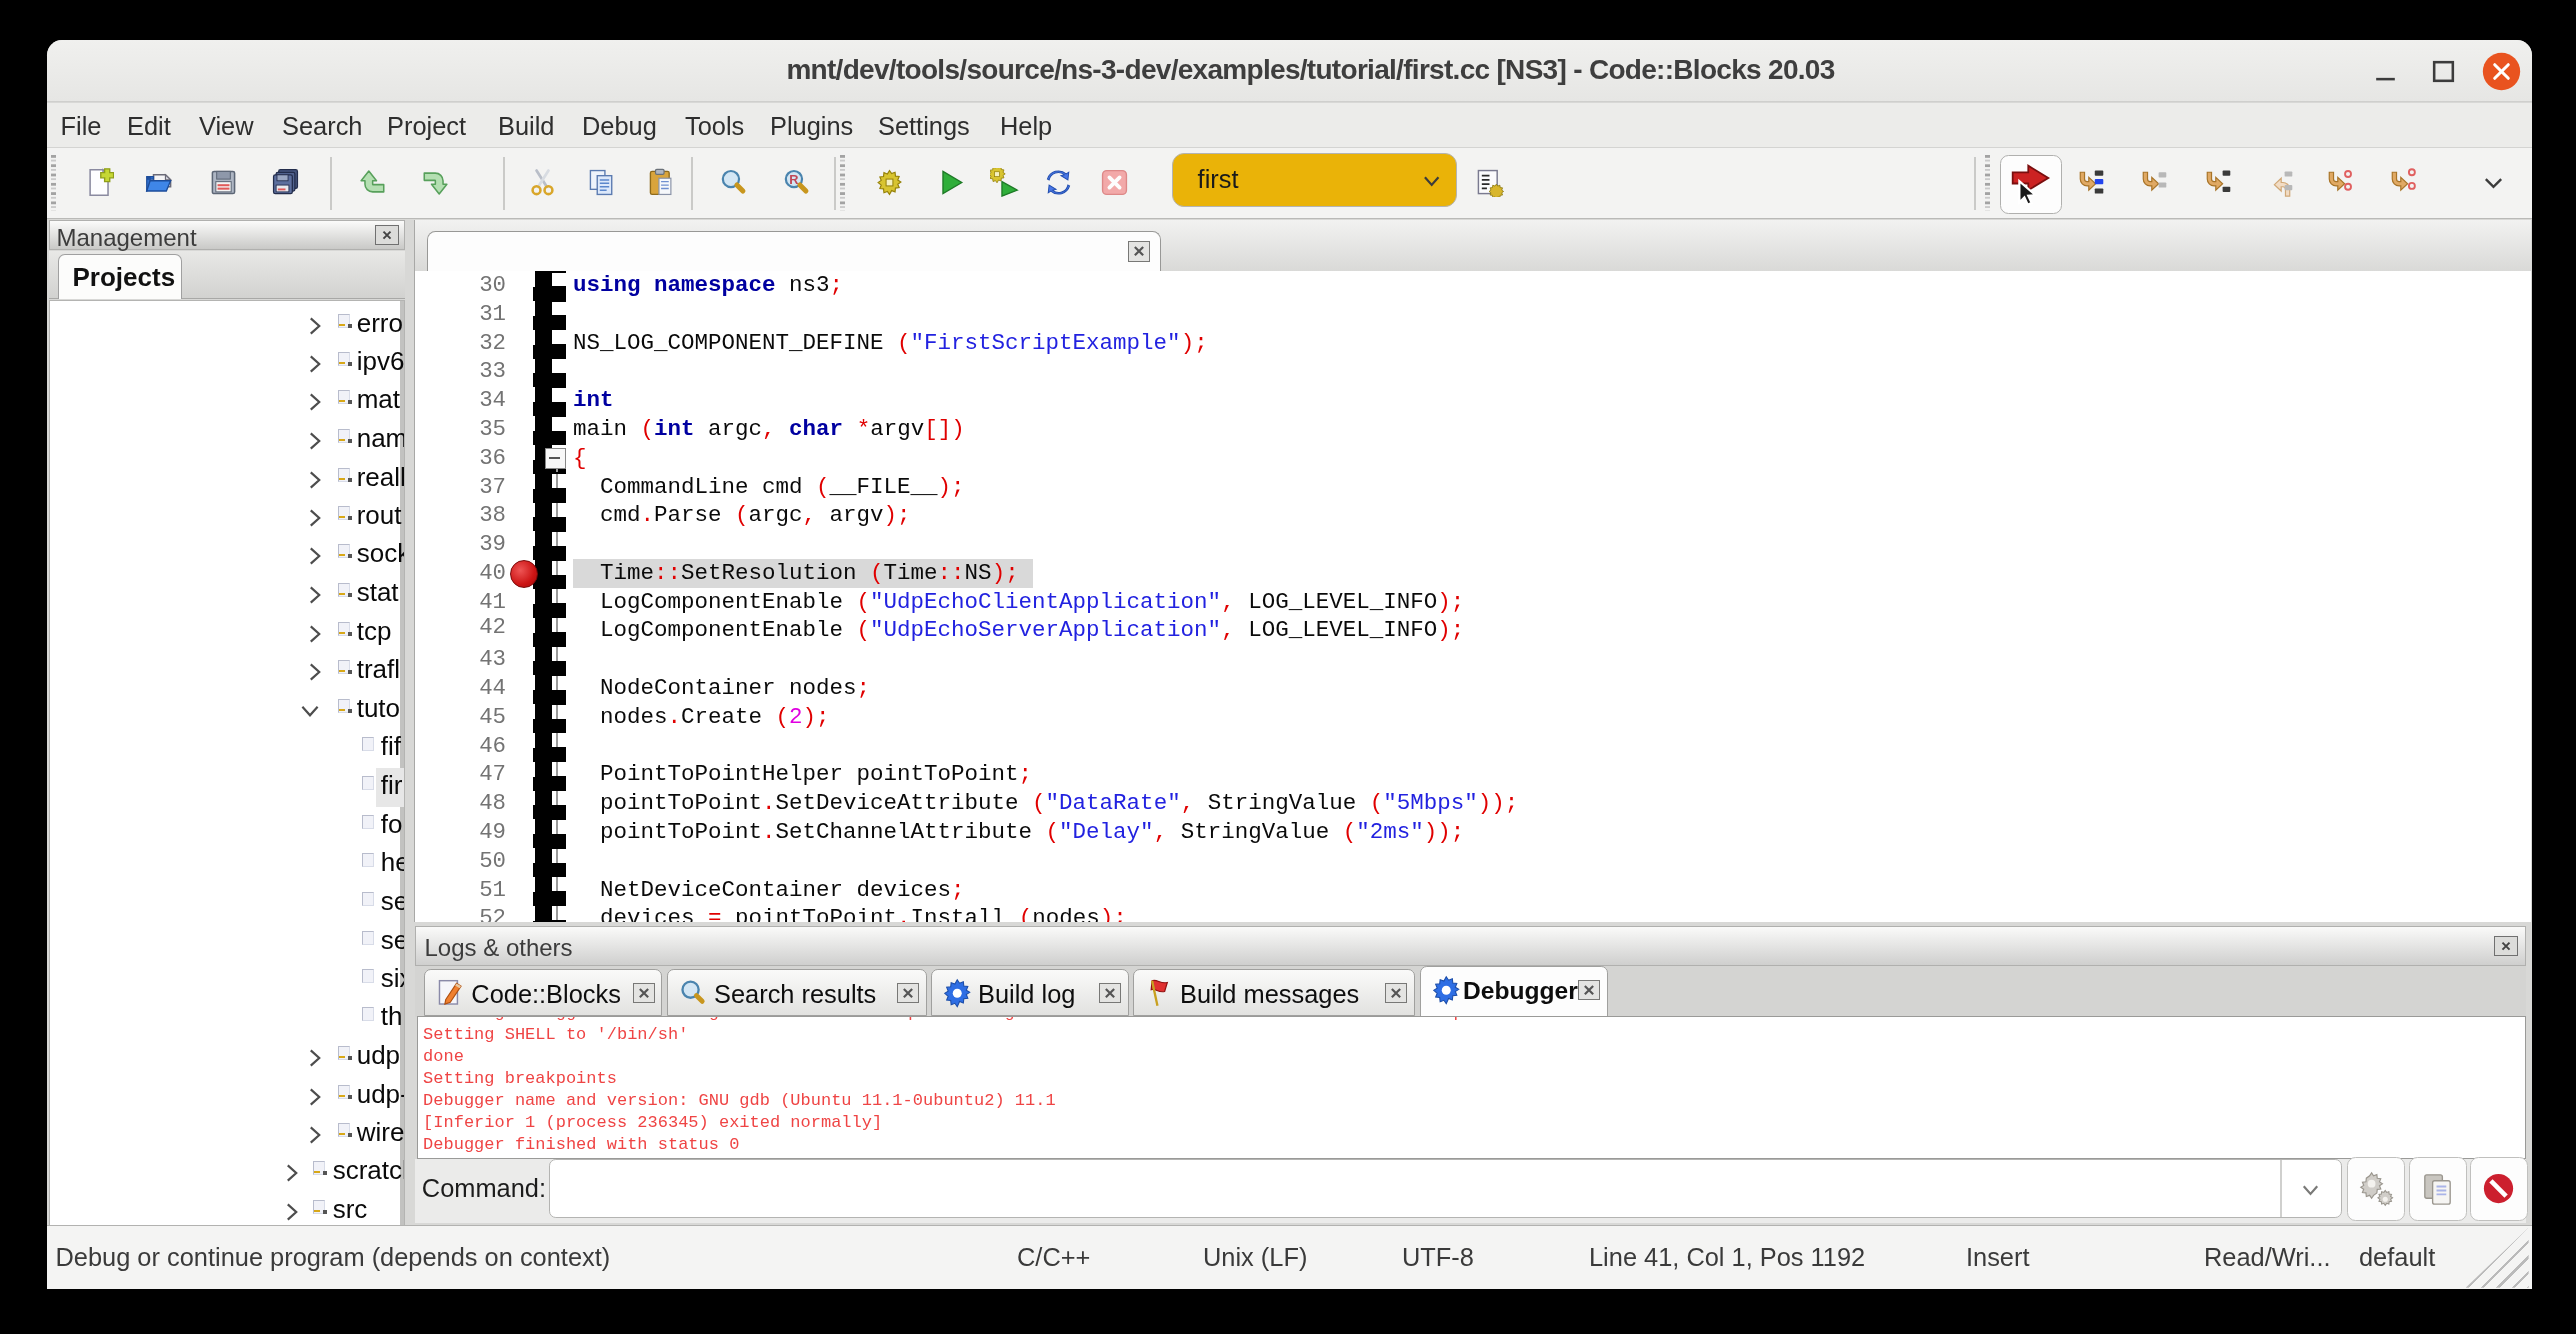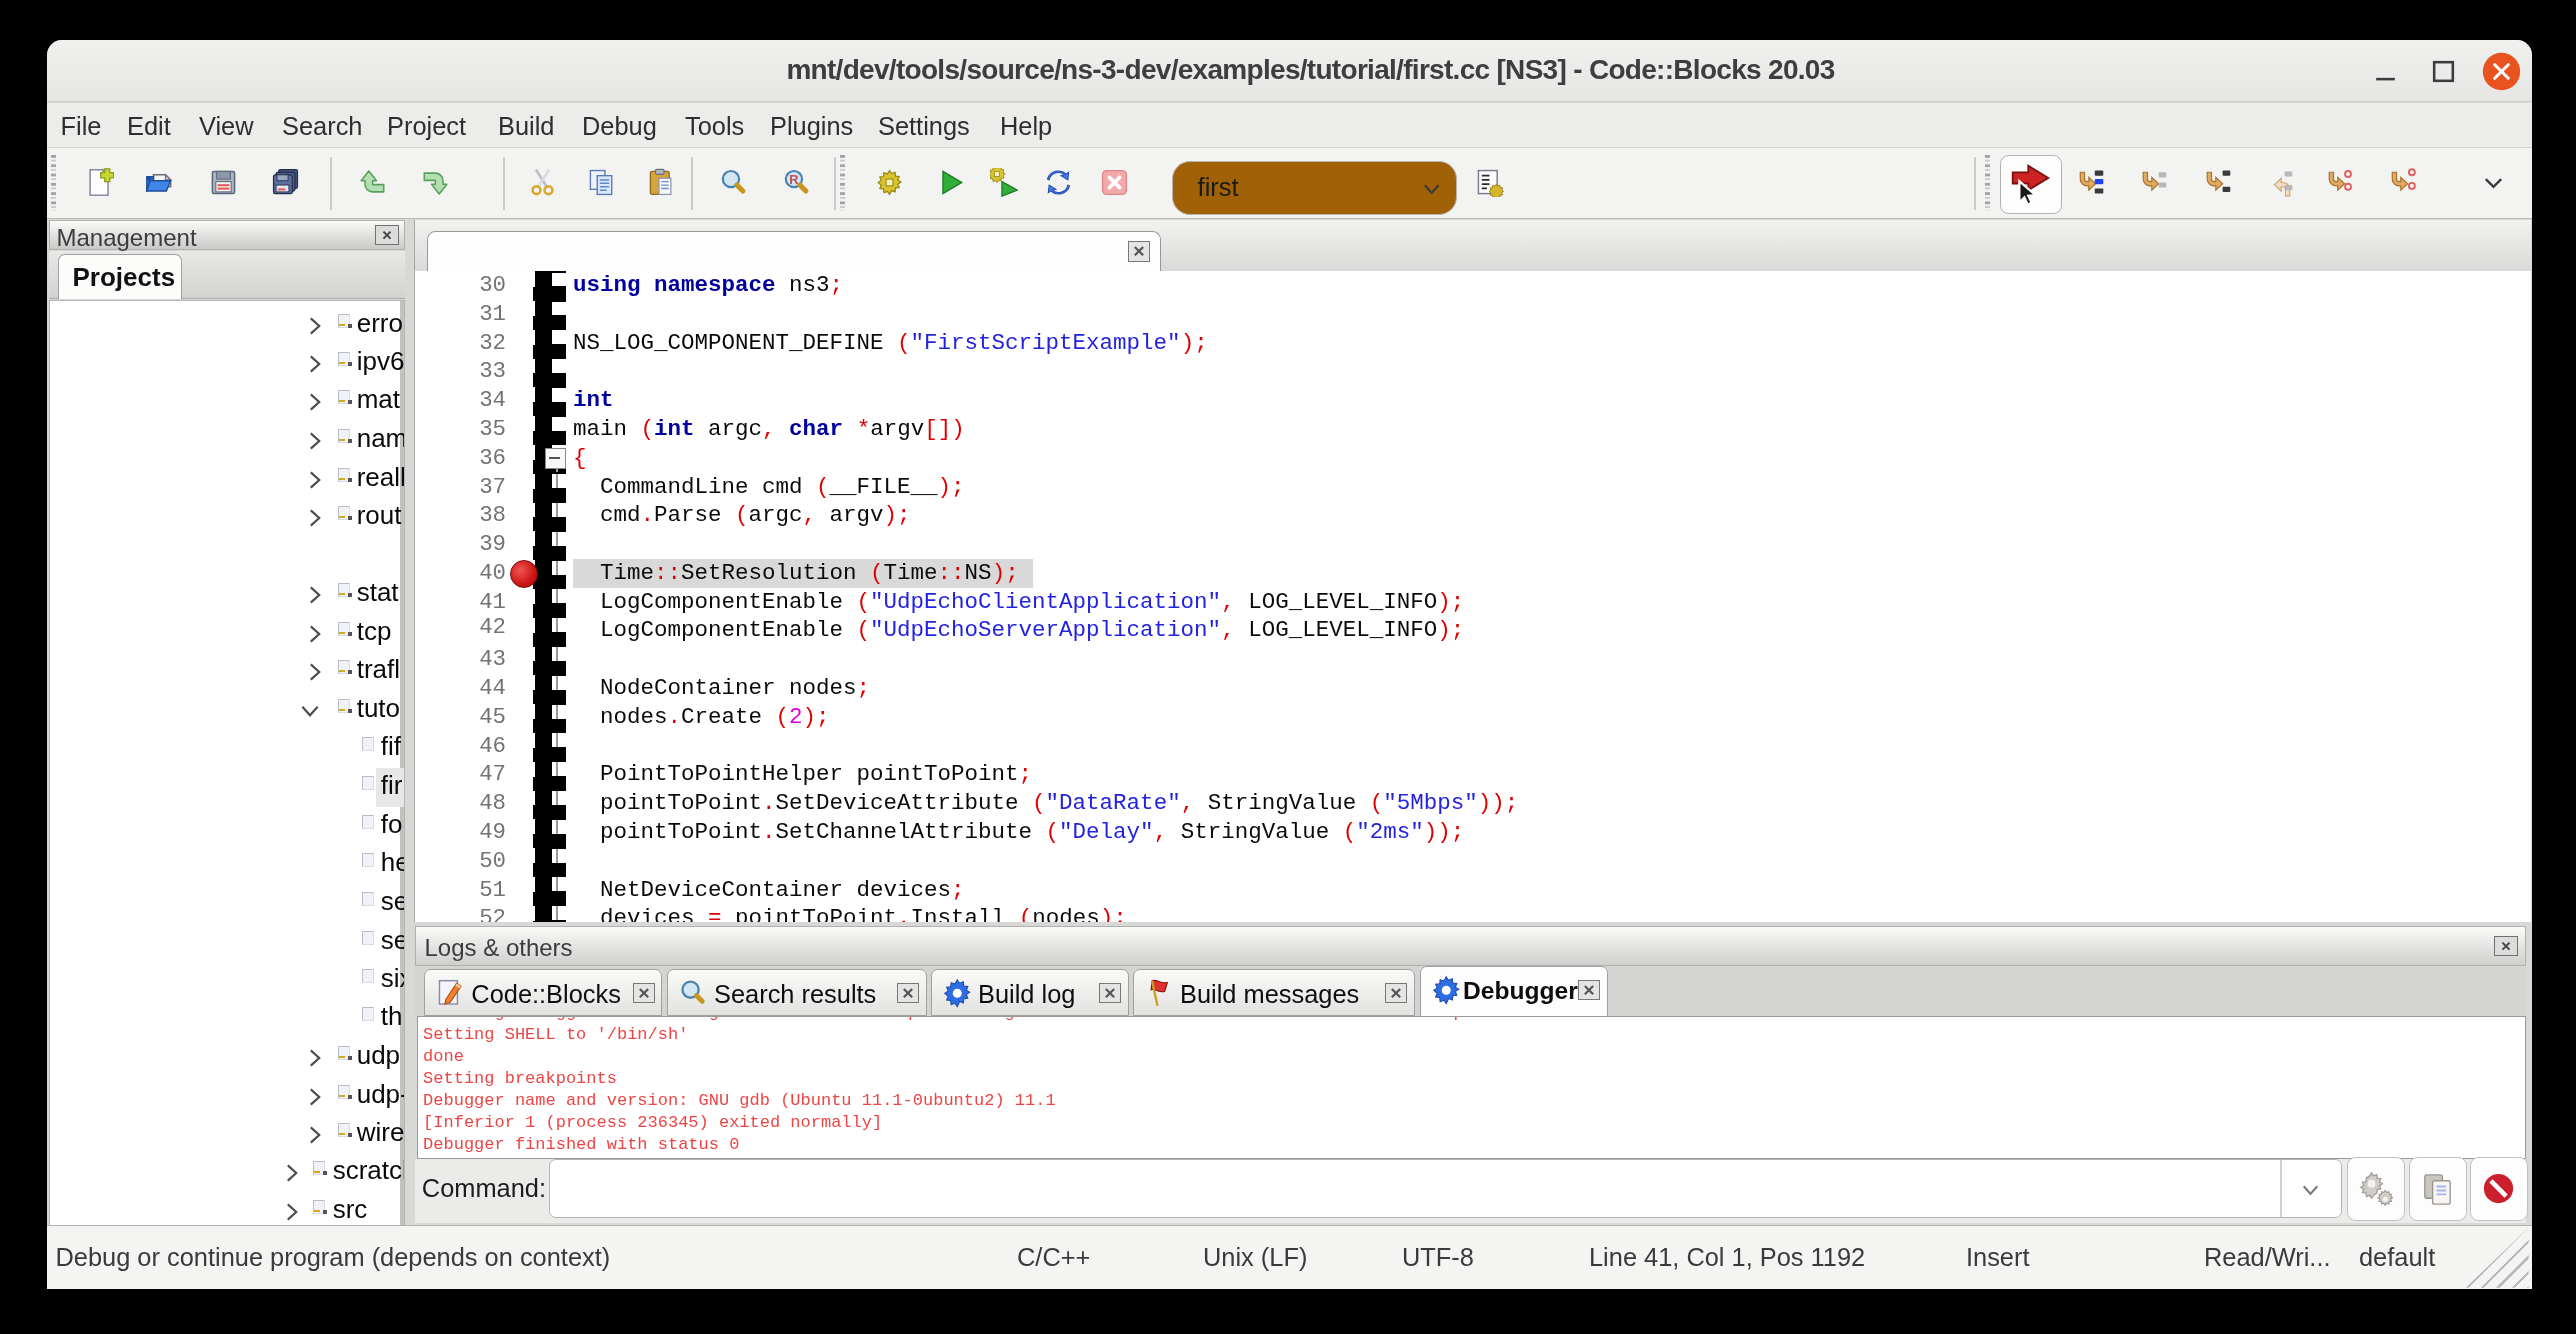--- a/index.html
+++ b/index.html
@@ -18,22 +18,22 @@
 .mi { position:absolute; top:8.5px; font-size:25.4px; color:#2e2e2e; }
 
 #toolbar { left:0; top:108px; width:100%; height:71px; background:#f3f3f2;
   border-bottom:1.7px solid #b9b9b7; }
 .tbi { position:absolute; }
 .tbi svg { width:100%; height:100%; display:block; }
 .tsep { position:absolute; top:8.5px; height:53px; width:1.7px; background:#cacac8; }
 .grip { position:absolute; top:6.8px; height:56px; width:7.6px;
   background:repeating-linear-gradient(#8f8f8f 0 2.5px, transparent 2.5px 5.1px, #c0c0c0 5.1px 6.8px, transparent 6.8px 9.3px);
   background-size:5.1px 9.3px; background-repeat:repeat-y; opacity:.8; }
-#combo { left:1125px; top:13px; width:285px; height:54px; background:#a16207;
-  border:1.7px solid #b4b4b2; border-radius:18px; }
+#combo { left:1125px; top:5px; width:285px; height:54px; background:#eab308;
+  border:1.7px solid #b4b4b2; border-radius:12px; }
 #combo .v { position:absolute; left:24.6px; top:11px; font-size:25.4px; color:#1a1a1a; }
 #combo svg { position:absolute; right:12px; top:14.4px; width:25.4px; height:25.4px; }
 #dbtn { left:1953px; top:6.8px; width:62px; height:59px; background:#fdfdfd;
   border:1.7px solid #b0b0ae; border-radius:8.5px; }
 #dbtn svg { width:49px; height:49px; margin:3.4px 0 0 5.1px; }
 
 #lpanel { left:1.7px; top:180px; width:356px; height:1011px; background:#d8d8d6; }
 #lcap { position:absolute; left:0; top:0; width:100%; height:30px;
   background:linear-gradient(#fbfbfa,#c9c9c7); border:0.8px solid #b0b0ae; }
 #lcap .t { position:absolute; left:6.8px; top:2.5px; font-size:24px; color:#3c3c3c; }
@@ -406,20 +406,30 @@
 <div class="trow" style="top:197px">
           <svg class="tch" style="left:254px" width="22" height="22" viewBox="0 0 26 26">
             <path d="M8 4 L18 13 L8 22" fill="none" stroke="#4d4d4d" stroke-width="2.6"></path>
           </svg>
           <div class="tic" style="left:288px">
             <div class="tgold"></div>
             <div class="tdot"></div>
           </div>
           <div class="tlb" style="left:307px">rout</div>
         </div>
+<div class="trow" style="top:235px">
+          <svg class="tch" style="left:254px" width="22" height="22" viewBox="0 0 26 26">
+            <path d="M8 4 L18 13 L8 22" fill="none" stroke="#4d4d4d" stroke-width="2.6"></path>
+          </svg>
+          <div class="tic" style="left:288px">
+            <div class="tgold"></div>
+            <div class="tdot"></div>
+          </div>
+          <div class="tlb" style="left:307px">sock</div>
+        </div>
 <div class="trow" style="top:274px">
           <svg class="tch" style="left:254px" width="22" height="22" viewBox="0 0 26 26">
             <path d="M8 4 L18 13 L8 22" fill="none" stroke="#4d4d4d" stroke-width="2.6"></path>
           </svg>
           <div class="tic" style="left:288px">
             <div class="tgold"></div>
             <div class="tdot"></div>
           </div>
           <div class="tlb" style="left:307px">stat</div>
         </div>

